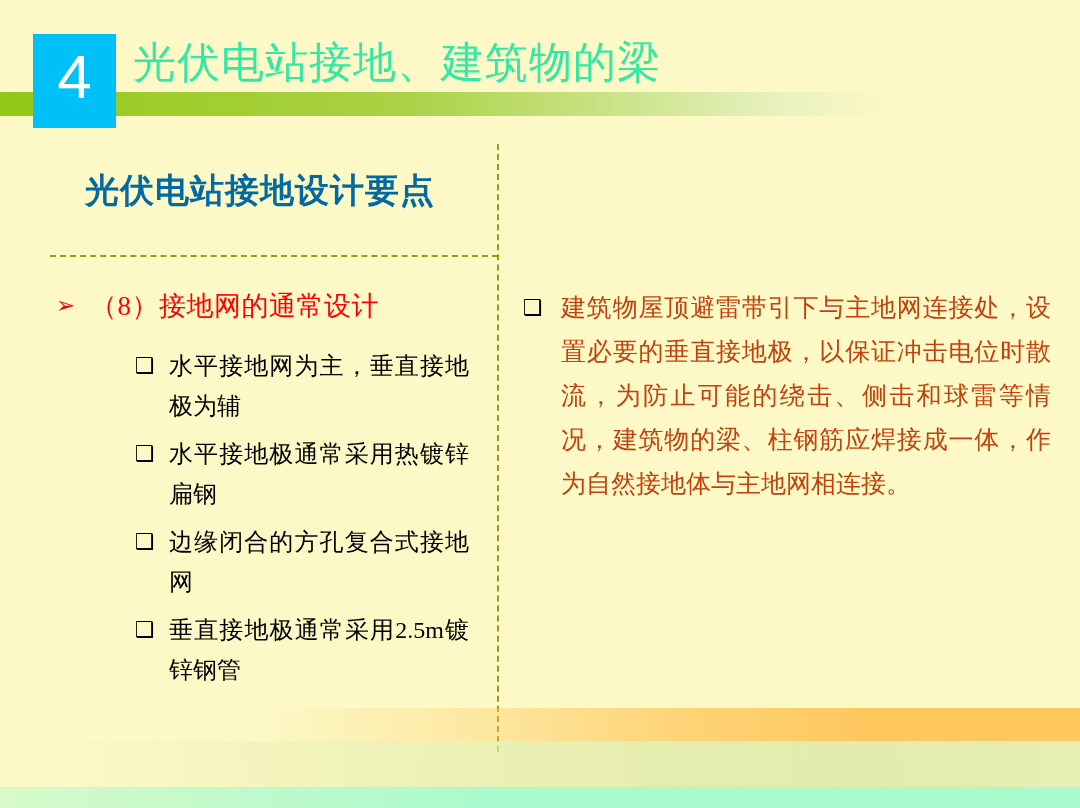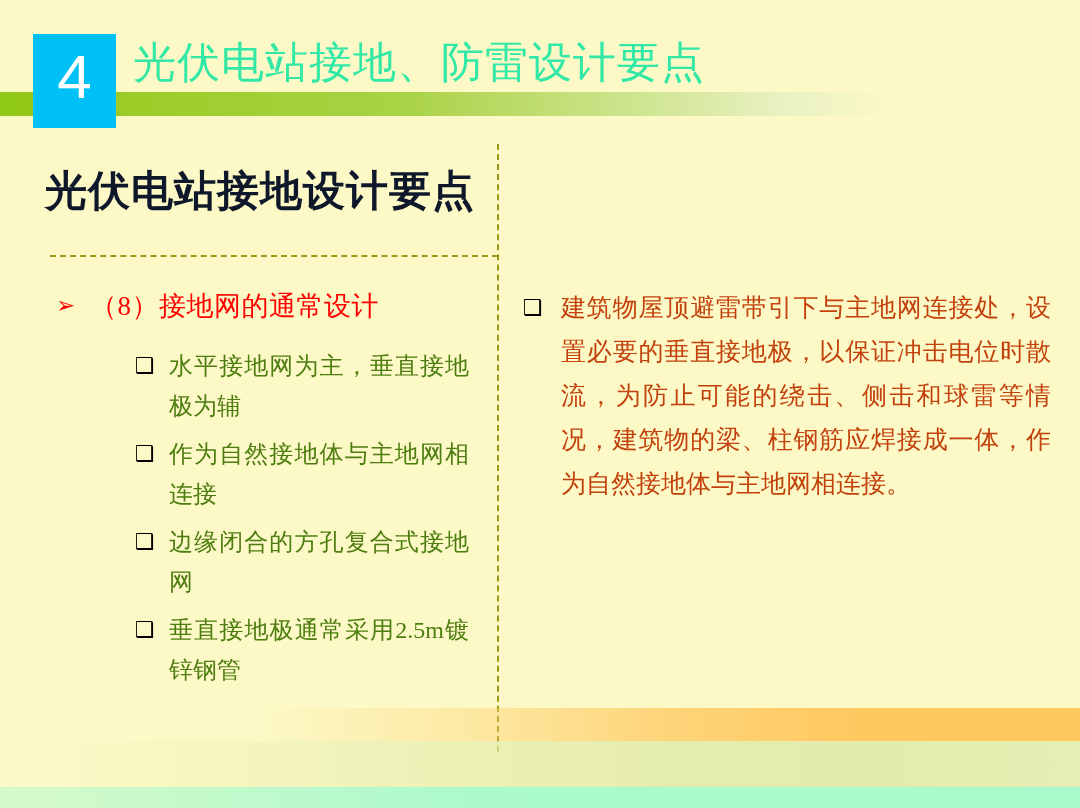--- a/index.html
+++ b/index.html
@@ -75,24 +75,24 @@
 
   
   #left-col {
     position: absolute;
     left: 40px;
     top: 168px;
     width: 450px;
   }
   #left-heading {
     text-align: center;
-    font-size: 42px;
+    font-size: 34px;
     line-height: 46px;
     font-weight: bold;
-    color: #0f172a;
+    color: #0369a1;
     letter-spacing: 1px;
     padding-right: 10px;
   }
   #red-point {
     position: absolute;
     left: 16px;
     top: 120px;
     width: 430px;
     display: flex;
     align-items: flex-start;
@@ -126,21 +126,21 @@
     flex: 0 0 34px;
     width: 34px;
     font-size: 22px;
     line-height: 40px;
     color: #000000;
     font-family: "DejaVu Sans", sans-serif;
   }
   .sub-text {
     font-size: 24px;
     line-height: 40px;
-    color: #4d7c0f;
+    color: #000000;
     width: 300px;
   }
   .sub-text.justify2 {
     text-align: justify;
   }
 
   
   #right-col {
     position: absolute;
     left: 523px;
@@ -195,41 +195,41 @@
 <body>
 
 <div id="slide">
 
   <div id="header-band"></div>
 
   <div id="chapter-badge">
     <span id="chapter-number">4</span>
   </div>
 
-  <div id="slide-title">光伏电站接地、防雷设计要点</div>
+  <div id="slide-title">光伏电站接地、建筑物的梁</div>
 
   <div id="v-divider"></div>
   <div id="h-divider"></div>
 
   <div id="left-col">
     <div id="left-heading">光伏电站接地设计要点</div>
 
     <div id="red-point">
       <span class="arrow-bullet">➢</span>
       <span id="red-point-text">（8）接地网的通常设计</span>
     </div>
 
     <div id="sub-list">
       <div class="sub-item">
         <span class="sq-bullet">❑</span>
         <span class="sub-text justify2">水平接地网为主，垂直接地极为辅</span>
       </div>
       <div class="sub-item">
         <span class="sq-bullet">❑</span>
-        <span class="sub-text justify2">作为自然接地体与主地网相连接</span>
+        <span class="sub-text justify2">水平接地极通常采用热镀锌扁钢</span>
       </div>
       <div class="sub-item">
         <span class="sq-bullet">❑</span>
         <span class="sub-text justify2">边缘闭合的方孔复合式接地网</span>
       </div>
       <div class="sub-item">
         <span class="sq-bullet">❑</span>
         <span class="sub-text justify2">垂直接地极通常采用2.5m镀锌钢管</span>
       </div>
     </div>

